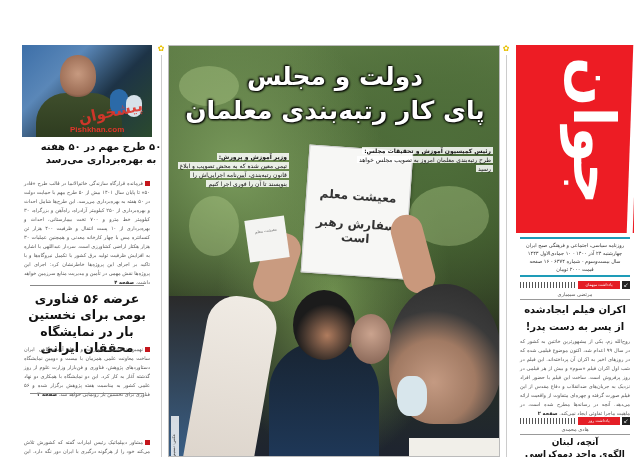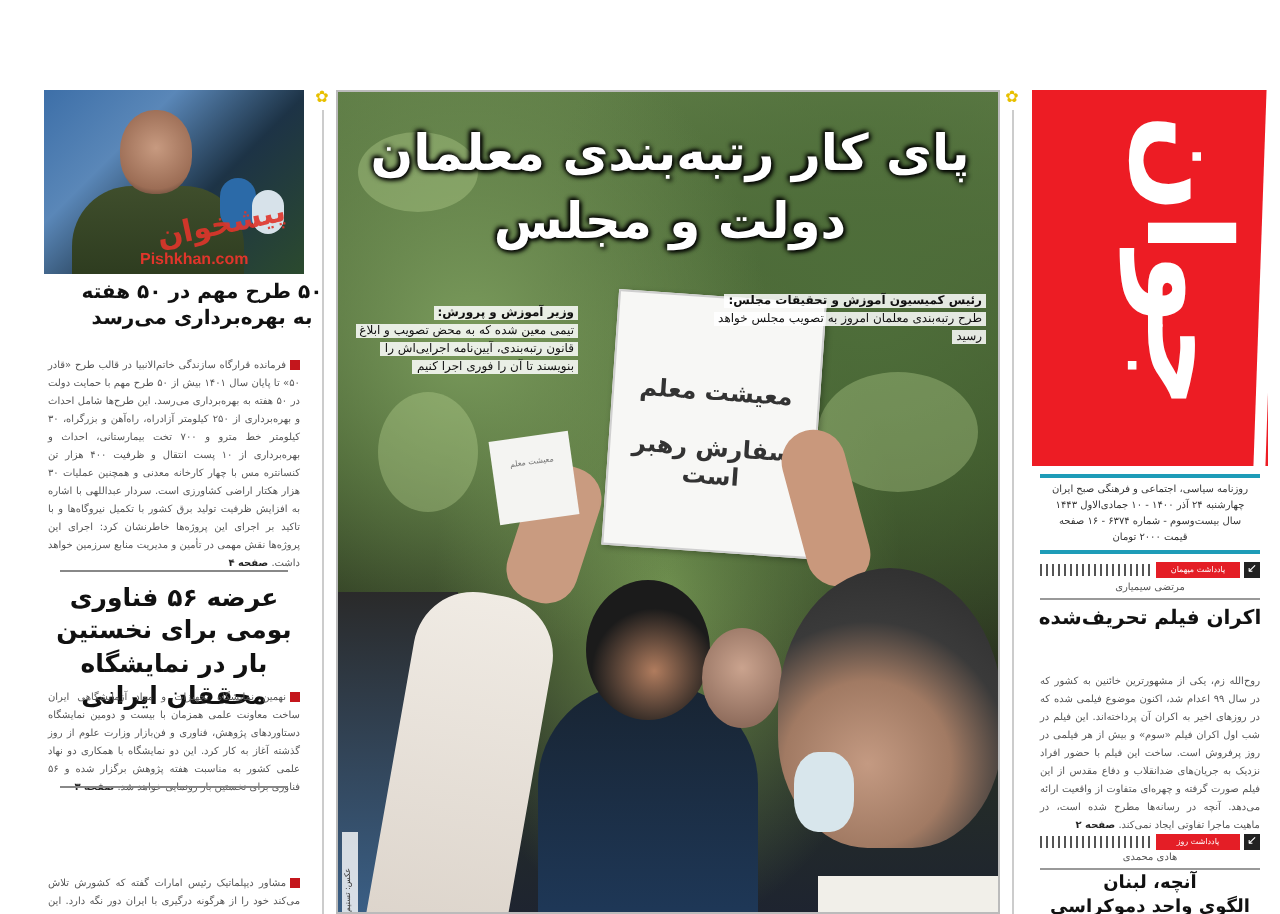--- a/index.html
+++ b/index.html
@@ -136,22 +136,22 @@
       </div>
       <div class="hand-right"></div>
       <div class="man-blue"></div>
       <div class="man-blue-head"></div>
       <div class="man-bald-head"></div>
       <div class="man-right-head"></div>
       <div class="mask"></div>
       <div class="shirt-white"></div>
     </div>
     <div class="main-headline">
+      <div>دولت و مجلس</div>
       <div>پای کار رتبه‌بندی معلمان</div>
-      <div>دولت و مجلس</div>
     </div>
     <div class="quote quote-right">
       <span class="label">رئیس کمیسیون آموزش و تحقیقات مجلس:</span><br>
       <span>طرح رتبه‌بندی معلمان امروز به تصویب مجلس خواهد رسید</span>
     </div>
     <div class="quote quote-left">
       <span class="label">وزیر آموزش و پرورش:</span><br>
       <span>تیمی معین شده که به محض تصویب و ابلاغ قانون رتبه‌بندی، آیین‌نامه اجرایی‌اش را بنویسند تا آن را فوری اجرا کنیم</span>
     </div>
     <div class="photo-credit">عکس: تسنیم</div>
@@ -174,21 +174,22 @@
     </div>
     <div class="rule-teal" style="top:230px;"></div>
 
     <div class="section-tag" style="top:236px;">
       <div class="icon-box">↙</div>
       <div class="red">یادداشت میهمان</div>
       <div class="stripes"></div>
     </div>
     <div class="author" style="top:246px;">مرتضی سیمیاری</div>
     <div class="headline h-right1">
-      <div>اکران فیلم تحریف‌شده</div>
+      <div>اکران فیلم ایجاد‌شده</div>
+      <div>از پسر به دست پدر!</div>
     </div>
     <div class="body-text bt-right1">
       <span>روح‌الله زم، یکی از مشهورترین خائنین به کشور که در سال ۹۹ اعدام شد، اکنون موضوع فیلمی شده که در روزهای اخیر به اکران آن پرداخته‌اند. این فیلم در شب اول اکران فیلم «سوم» و بیش از هر فیلمی در روز پرفروش است. ساخت این فیلم با حضور افراد نزدیک به جریان‌های ضدانقلاب و دفاع مقدس از این فیلم صورت گرفته و چهره‌ای متفاوت از واقعیت ارائه می‌دهد. آنچه در رسانه‌ها مطرح شده است، در ماهیت ماجرا تفاوتی ایجاد نمی‌کند.</span>
       <span class="ref">صفحه ۲</span>
     </div>
 
     <div class="section-tag" style="top:372px;">
       <div class="icon-box">↙</div>
       <div class="red">یادداشت روز</div>
       <div class="stripes"></div>

